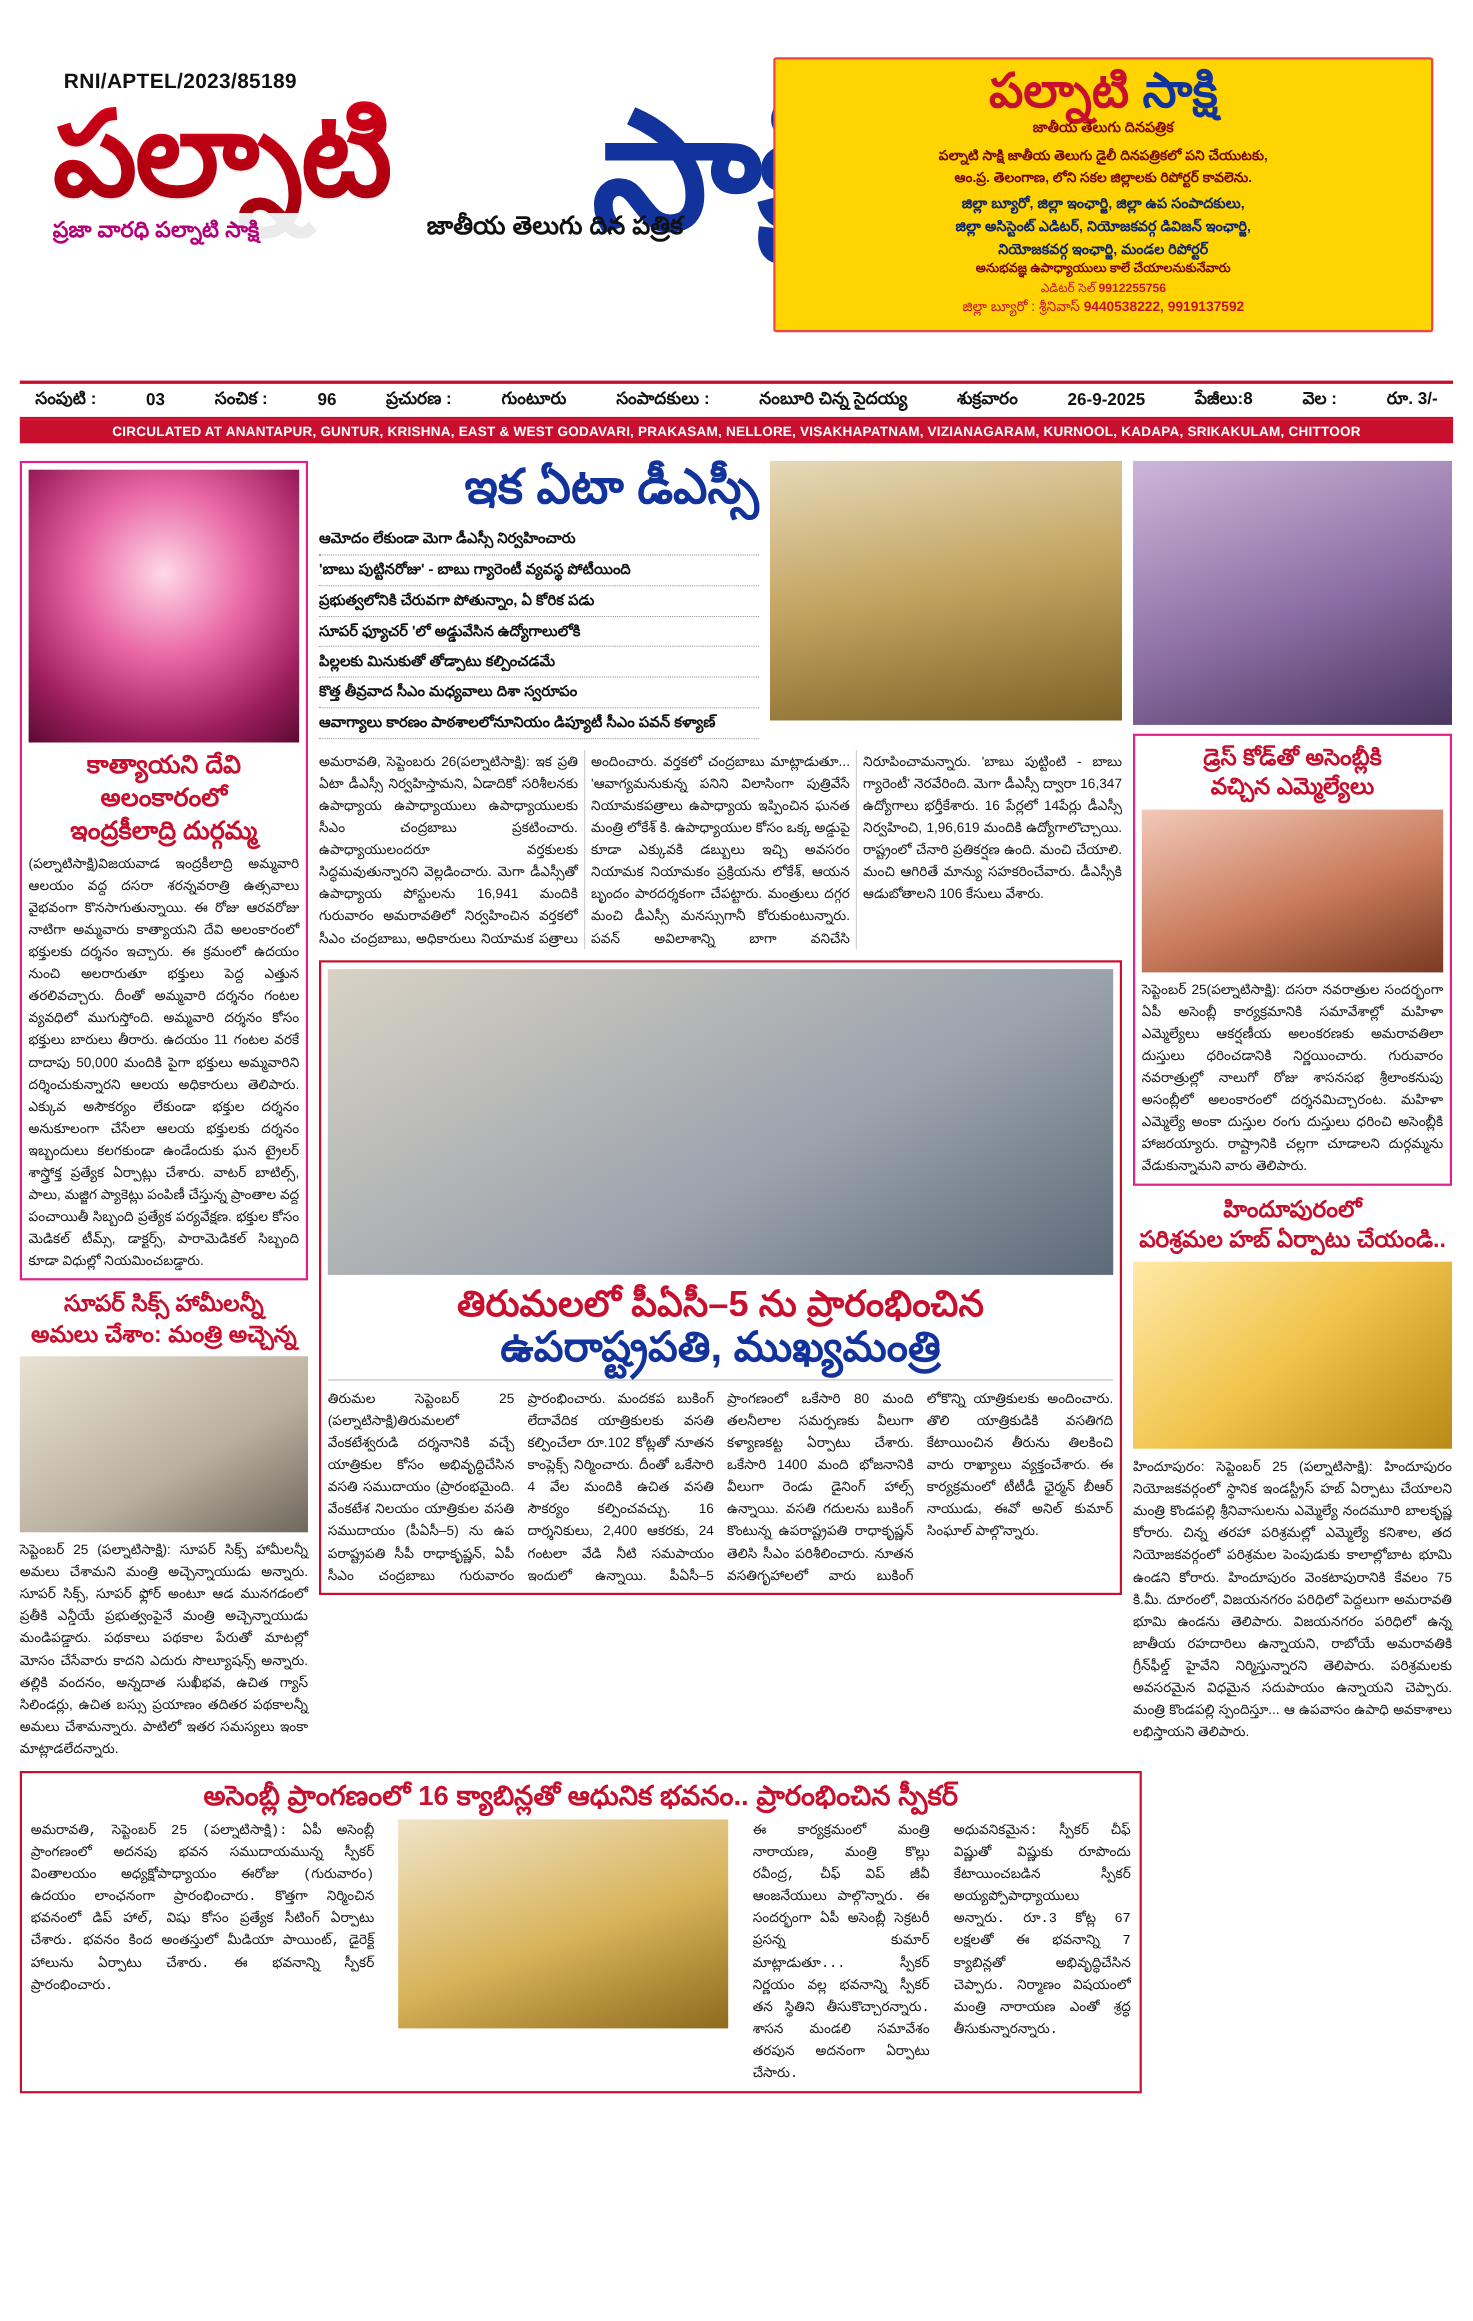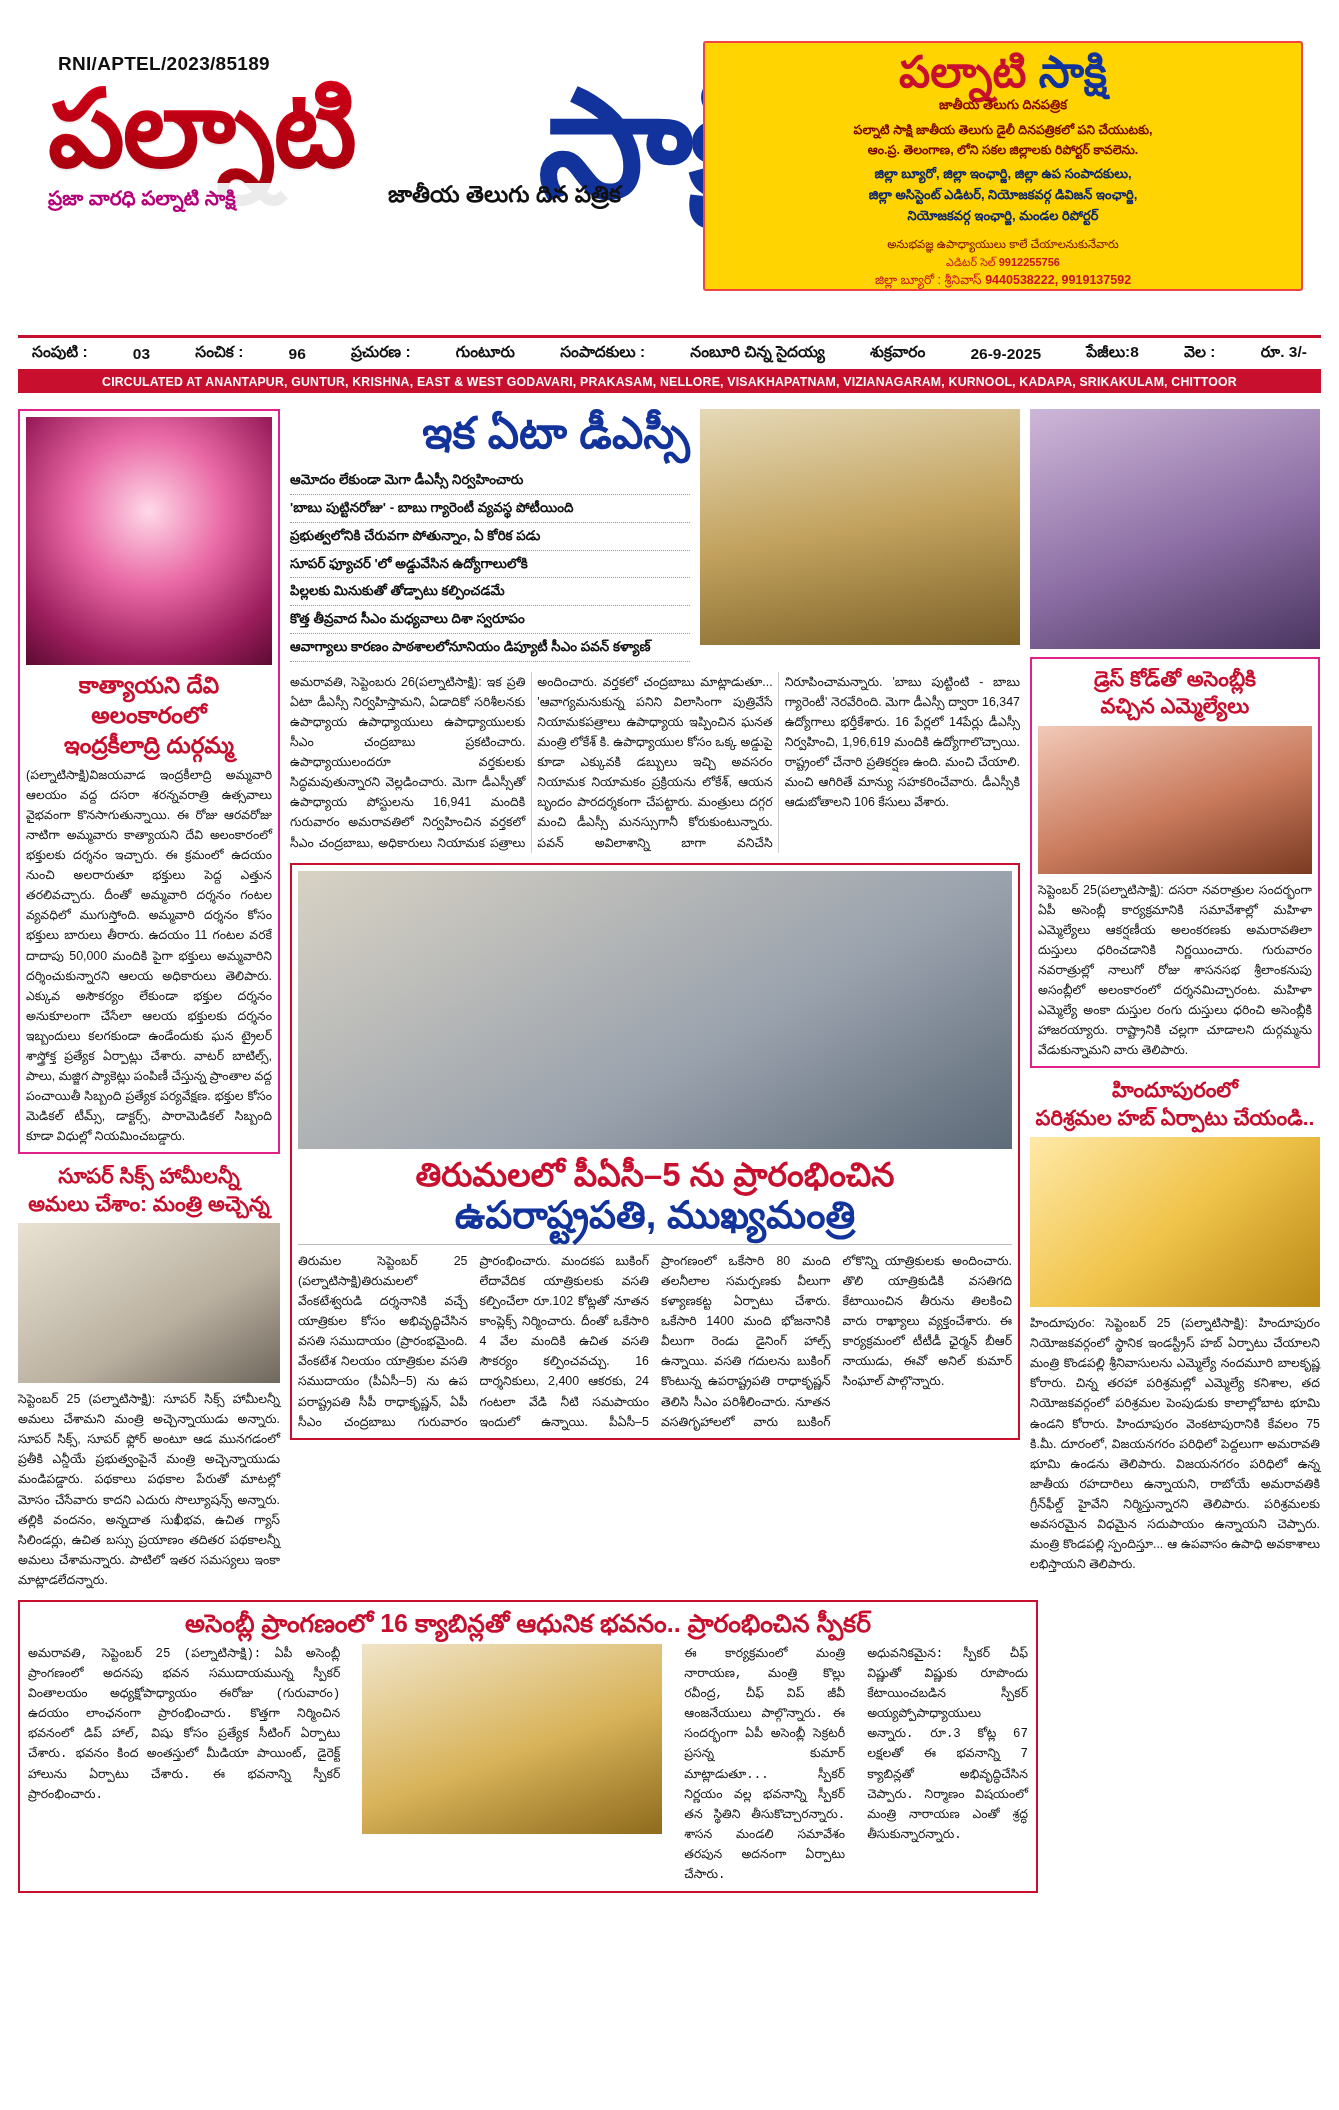--- a/index.html
+++ b/index.html
@@ -4,21 +4,21 @@
 <style>
   * { box-sizing: border-box; }
   html, body { margin:0; padding:0; }
   body {
     width:1339px; height:2110px;
     background:#ffffff;
     font-family:"Liberation Sans", sans-serif;
     color:#111;
     overflow:hidden;
   }
-  .page { position:relative; width:1339px; height:2110px; padding:3px 18px; }
+  .page { position:relative; width:1339px; height:2110px; padding:14px 18px; }
 
   
   .masthead { position:relative; height:330px; }
   .rni {
     position:absolute; left:40px; top:50px;
     font-size:19px; font-weight:bold; color:#111; letter-spacing:.3px;
   }
   .logo-wrap { position:absolute; left:30px; top:72px; width:670px; }
   .logo-main {
     font-size:108px; line-height:1; font-weight:bold;
@@ -154,21 +154,21 @@
       <div class="promo-tag">జాతీయ తెలుగు దినపత్రిక</div>
       <div class="promo-body">
         <div>పల్నాటి సాక్షి జాతీయ తెలుగు డైలీ దినపత్రికలో పని చేయుటకు,</div>
         <div>ఆం.ప్ర. తెలంగాణ, లోని సకల జిల్లాలకు రిపోర్టర్ కావలెను.</div>
       </div>
       <div class="promo-line">
         <div>జిల్లా బ్యూరో, జిల్లా ఇంఛార్జి, జిల్లా ఉప సంపాదకులు,</div>
         <div>జిల్లా అసిస్టెంట్ ఎడిటర్, నియోజకవర్గ డివిజన్ ఇంఛార్జి,</div>
         <div>నియోజకవర్గ ఇంఛార్జి, మండల రిపోర్టర్</div>
       </div>
-      <div style="font-size:11.5px;color:#7a0000;margin-top:12px;font-weight:normal;">అనుభవజ్ఞ ఉపాధ్యాయులు కాలే చేయాలనుకునేవారు</div>
+      <div style="font-size:11.5px;color:#7a0000;margin-top:0;font-weight:bold;">అనుభవజ్ఞ ఉపాధ్యాయులు కాలే చేయాలనుకునేవారు</div>
       <div style="font-size:11px;margin-top:2px;">
         <span class="promo-red">ఎడిటర్ సెల్</span>
         <span class="promo-ph">9912255756</span>
       </div>
       <div style="font-size:12.5px;margin-top:2px;">
         <span class="promo-red">జిల్లా బ్యూరో : శ్రీనివాస్</span>
         <span class="promo-ph">9440538222, 9919137592</span>
       </div>
     </div>
   </div>

